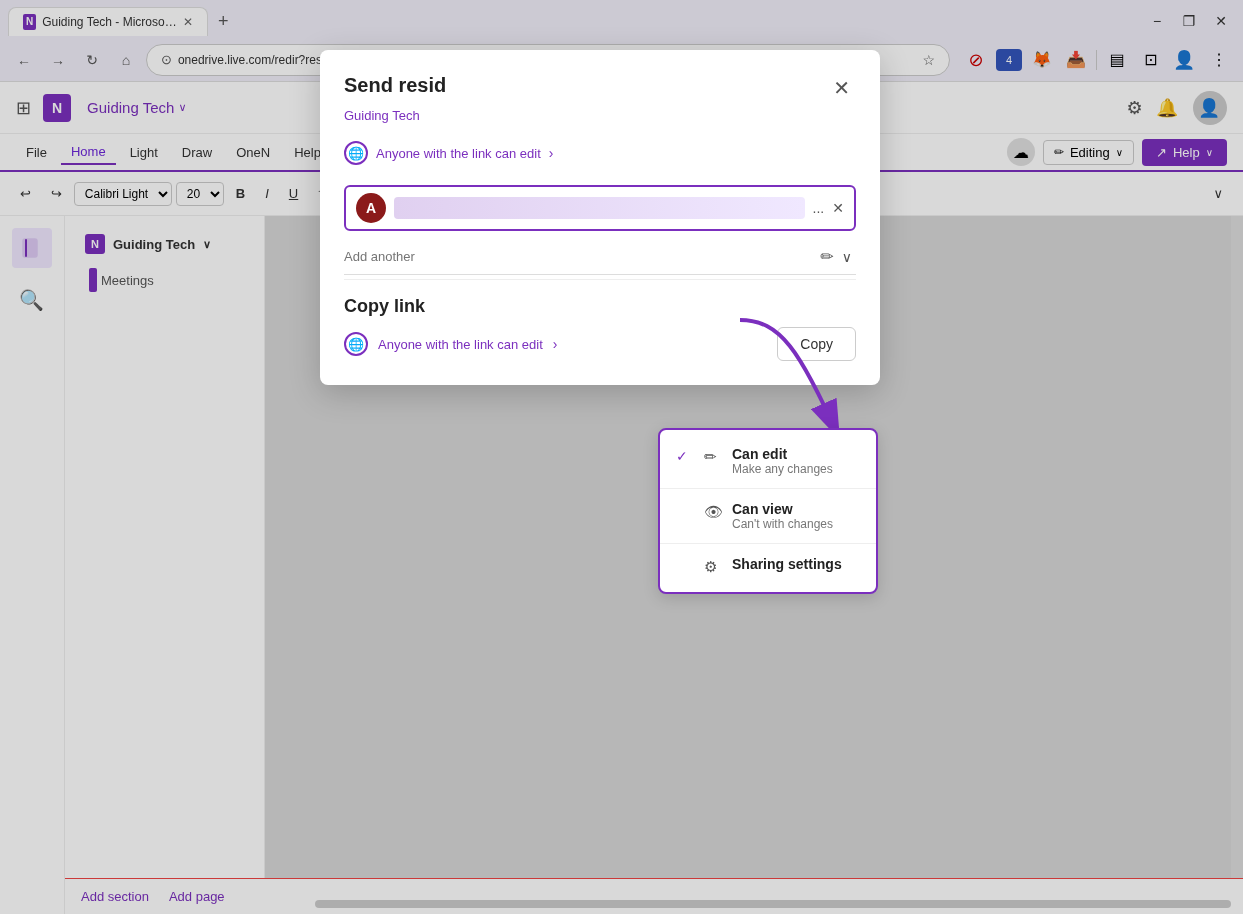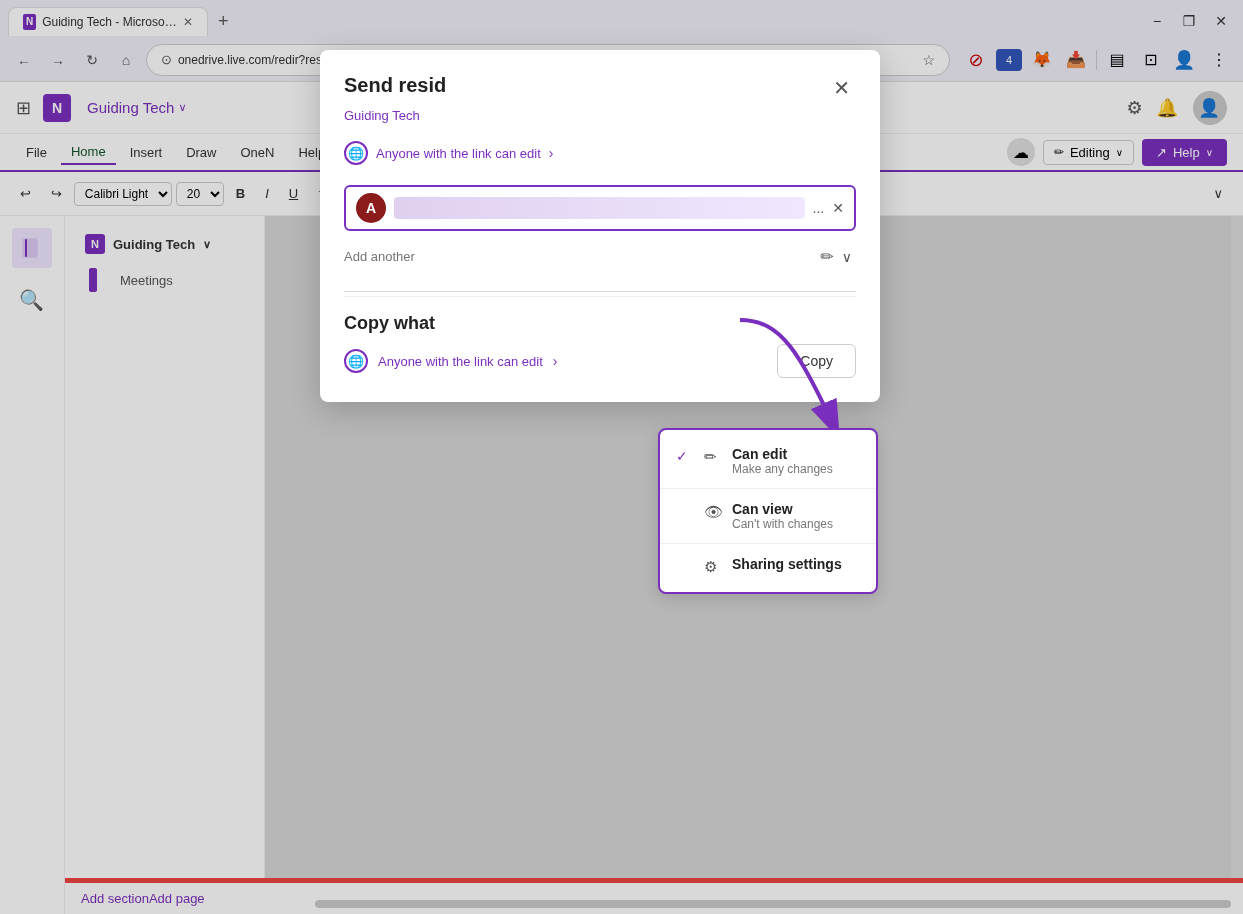--- a/index.html
+++ b/index.html
@@ -28,40 +28,40 @@
     .app-bar { background: white; display: flex; align-items: center; padding: 0 16px; height: 52px; border-bottom: 1px solid #eee; }
     .app-grid-icon { font-size: 18px; color: #555; cursor: pointer; margin-right: 12px; }
     .app-onenote-icon { width: 28px; height: 28px; background: #7B2FBE; border-radius: 4px; display: flex; align-items: center; justify-content: center; color: white; font-size: 14px; font-weight: bold; margin-right: 16px; }
     .app-title { font-size: 15px; color: #7B2FBE; font-weight: 500; cursor: pointer; display: flex; align-items: center; gap: 4px; }
     .app-bar-right { margin-left: auto; display: flex; align-items: center; gap: 14px; }
     .app-bar-icon { font-size: 18px; color: #555; cursor: pointer; }
 
     
     .menu-bar { background: white; display: flex; align-items: center; padding: 0 16px; height: 38px; border-bottom: 2px solid #7B2FBE; gap: 4px; }
     .menu-item { padding: 4px 10px; font-size: 13px; color: #333; cursor: pointer; border-radius: 4px; }
-    .menu-item.active { color: #14532d; border-bottom: 2px solid #7B2FBE; border-radius: 0; }
+    .menu-item.active { color: #6d28d9; border-bottom: 2px solid #7B2FBE; border-radius: 0; }
     .menu-search { flex: 1; display: flex; align-items: center; gap: 6px; padding: 0 12px; }
     .editing-btn { background: white; border: 1px solid #ccc; border-radius: 4px; padding: 4px 10px; font-size: 13px; display: flex; align-items: center; gap: 6px; cursor: pointer; }
     .share-btn { background: #7B2FBE; color: white; border: none; border-radius: 4px; padding: 6px 14px; font-size: 13px; display: flex; align-items: center; gap: 6px; cursor: pointer; font-weight: 500; }
 
     
     .format-bar { background: white; display: flex; align-items: center; padding: 0 12px; height: 44px; border-bottom: 1px solid #eee; gap: 4px; }
     .format-btn { padding: 4px 8px; font-size: 13px; cursor: pointer; border-radius: 4px; border: none; background: none; color: #333; display: flex; align-items: center; gap: 2px; }
     .font-select { border: 1px solid #ccc; border-radius: 4px; padding: 3px 6px; font-size: 12px; background: white; cursor: pointer; }
 
     
     .main-content { display: flex; flex: 1; background: #f4f4f4; position: relative; }
     .sidebar { width: 65px; background: white; border-right: 1px solid #eee; display: flex; flex-direction: column; align-items: center; padding: 12px 0; gap: 12px; }
     .sidebar-icon { width: 40px; height: 40px; display: flex; align-items: center; justify-content: center; border-radius: 4px; cursor: pointer; font-size: 20px; }
     .sidebar-icon.active { background: #f0e8ff; }
 
     .notebook-panel { width: 200px; background: white; border-right: 1px solid #eee; padding: 12px; }
     .notebook-title { display: flex; align-items: center; gap: 8px; font-size: 13px; font-weight: 600; color: #333; padding: 6px 8px; cursor: pointer; }
     .notebook-icon { width: 20px; height: 20px; background: #7B2FBE; border-radius: 3px; display: flex; align-items: center; justify-content: center; color: white; font-size: 11px; font-weight: bold; }
-    .section-item { padding: 8px 12px; font-size: 13px; color: #555; cursor: pointer; border-radius: 4px; display: flex; align-items: center; gap: 23px; }
+    .section-item { padding: 8px 12px; font-size: 13px; color: #555; cursor: pointer; border-radius: 4px; display: flex; align-items: center; gap: 4px; }
     .section-icon { width: 8px; height: 24px; background: #7B2FBE; border-radius: 2px; }
 
     .page-area { flex: 1; background: #e8e8e8; position: relative; }
     .right-scrollbar { width: 12px; background: #ddd; }
 
     
     .modal-overlay { position: absolute; top: 0; left: 0; right: 0; bottom: 0; background: rgba(0,0,0,0.15); z-index: 100; }
 
     
     .send-link-dialog { position: absolute; top: 50px; left: 320px; width: 560px; background: white; border-radius: 8px; box-shadow: 0 8px 32px rgba(0,0,0,0.2); z-index: 200; padding: 24px; }
@@ -72,21 +72,21 @@
 
     .link-scope { display: flex; align-items: center; gap: 8px; font-size: 13px; color: #7B2FBE; cursor: pointer; margin-bottom: 16px; padding: 4px 0; }
     .globe-icon { width: 24px; height: 24px; border: 2px solid #7B2FBE; border-radius: 50%; display: flex; align-items: center; justify-content: center; font-size: 13px; color: #7B2FBE; }
 
     .recipient-box { border: 2px solid #7B2FBE; border-radius: 6px; padding: 6px 10px; display: flex; align-items: center; gap: 8px; margin-bottom: 12px; }
     .avatar-circle { width: 30px; height: 30px; background: #8B1A1A; border-radius: 50%; display: flex; align-items: center; justify-content: center; color: white; font-size: 14px; font-weight: bold; flex-shrink: 0; }
     .recipient-email { flex: 1; font-size: 13px; color: #aaa; background: #f0e8ff; border-radius: 4px; padding: 3px 8px; }
     .recipient-dots { color: #555; font-size: 14px; }
     .recipient-remove { color: #555; cursor: pointer; font-size: 14px; }
 
-    .add-another-row { display: flex; align-items: center; border-bottom: 1px solid #ddd; padding-bottom: 21px; margin-bottom: 0; }
+    .add-another-row { display: flex; align-items: center; border-bottom: 1px solid #ddd; padding-bottom: 4px; margin-bottom: 0; }
     .add-another-input { flex: 1; border: none; outline: none; font-size: 13px; color: #aaa; }
     .pencil-btn { background: none; border: none; cursor: pointer; color: #555; font-size: 16px; padding: 4px; }
     .chevron-btn { background: none; border: none; cursor: pointer; color: #555; font-size: 14px; padding: 4px; }
 
     .message-area { width: 100%; min-height: 80px; border: none; outline: none; resize: none; font-size: 13px; color: #aaa; font-family: inherit; padding: 12px 0; }
 
     .copy-link-section { border-top: 1px solid #eee; padding-top: 16px; margin-top: 4px; }
     .copy-link-title { font-size: 18px; font-weight: 600; color: #222; margin-bottom: 10px; }
     .copy-link-row { display: flex; align-items: center; gap: 10px; }
     .copy-btn { background: white; border: 1px solid #ccc; border-radius: 6px; padding: 8px 22px; font-size: 14px; color: #333; cursor: pointer; font-weight: 500; margin-left: auto; }
@@ -163,21 +163,21 @@
       <span class="app-bar-icon">🔔</span>
       <div style="width:34px; height:34px; border-radius:50%; background:#ccc; display:flex; align-items:center; justify-content:center; cursor:pointer;">
         <span style="font-size:18px;">👤</span>
       </div>
     </div>
   </div>
 
   <div class="menu-bar">
     <span class="menu-item">File</span>
     <span class="menu-item active">Home</span>
-    <span class="menu-item">Insert</span>
+    <span class="menu-item">Light</span>
     <span class="menu-item">Draw</span>
     <span class="menu-item">OneN</span>
     <span class="menu-item">Help</span>
     <span style="font-size:14px; color:#888; margin: 0 4px;">💡</span>
     <div class="menu-search">
       <span style="font-size:12px; color:#888;">Tell me what you want to do</span>
     </div>
     <div style="margin-left: auto; display: flex; align-items: center; gap: 8px;">
       <div style="width:28px; height:28px; border-radius:50%; background:#e0e0e0; display:flex; align-items:center; justify-content:center; cursor:pointer;">☁</div>
       <button class="editing-btn">
@@ -242,21 +242,21 @@
         <div class="section-icon"></div>
         <span>Meetings</span>
       </div>
     </div>
 
     <div class="page-area" style="background: #d8d8d8;">
     </div>
 
     <div class="right-scrollbar"></div>
 
-    <div style="position:absolute; bottom:0; left:65px; right:0; height:36px; background:white; border-top:5px solid #ef4444; display:flex; align-items:center; padding:0 16px; ">
+    <div style="position:absolute; bottom:0; left:65px; right:0; height:36px; background:white; border-top:1px solid #ef4444; display:flex; align-items:center; padding:0 16px; gap:20px;">
       <span style="font-size:13px; color:#7B2FBE; cursor:pointer;">Add section</span>
       <span style="font-size:13px; color:#7B2FBE; cursor:pointer;">Add page</span>
       <div style="position:absolute; bottom:6px; left:250px; right:12px; height:8px; background:#ccc; border-radius:4px;"></div>
     </div>
   </div>
 
   <div class="modal-overlay"></div>
 
   <div class="send-link-dialog">
     <div class="dialog-header">
@@ -279,21 +279,21 @@
     </div>
 
     <div class="add-another-row">
       <input type="text" class="add-another-input" style="font-size: 13px; color: rgb(170, 170, 170);" placeholder="Add another">
       <button class="pencil-btn">✏</button>
       <button class="chevron-btn">∨</button>
     </div>
 
 
     <div class="copy-link-section">
-      <div class="copy-link-title">Copy what</div>
+      <div class="copy-link-title">Copy link</div>
       <div class="copy-link-row">
         <div class="globe-icon">🌐</div>
         <span style="font-size:13px; color:#7B2FBE;">Anyone with the link can edit</span>
         <span style="font-size:14px; color:#7B2FBE;">›</span>
         <button class="copy-btn">Copy</button>
       </div>
     </div>
   </div>
 
   <div class="permission-dropdown">

